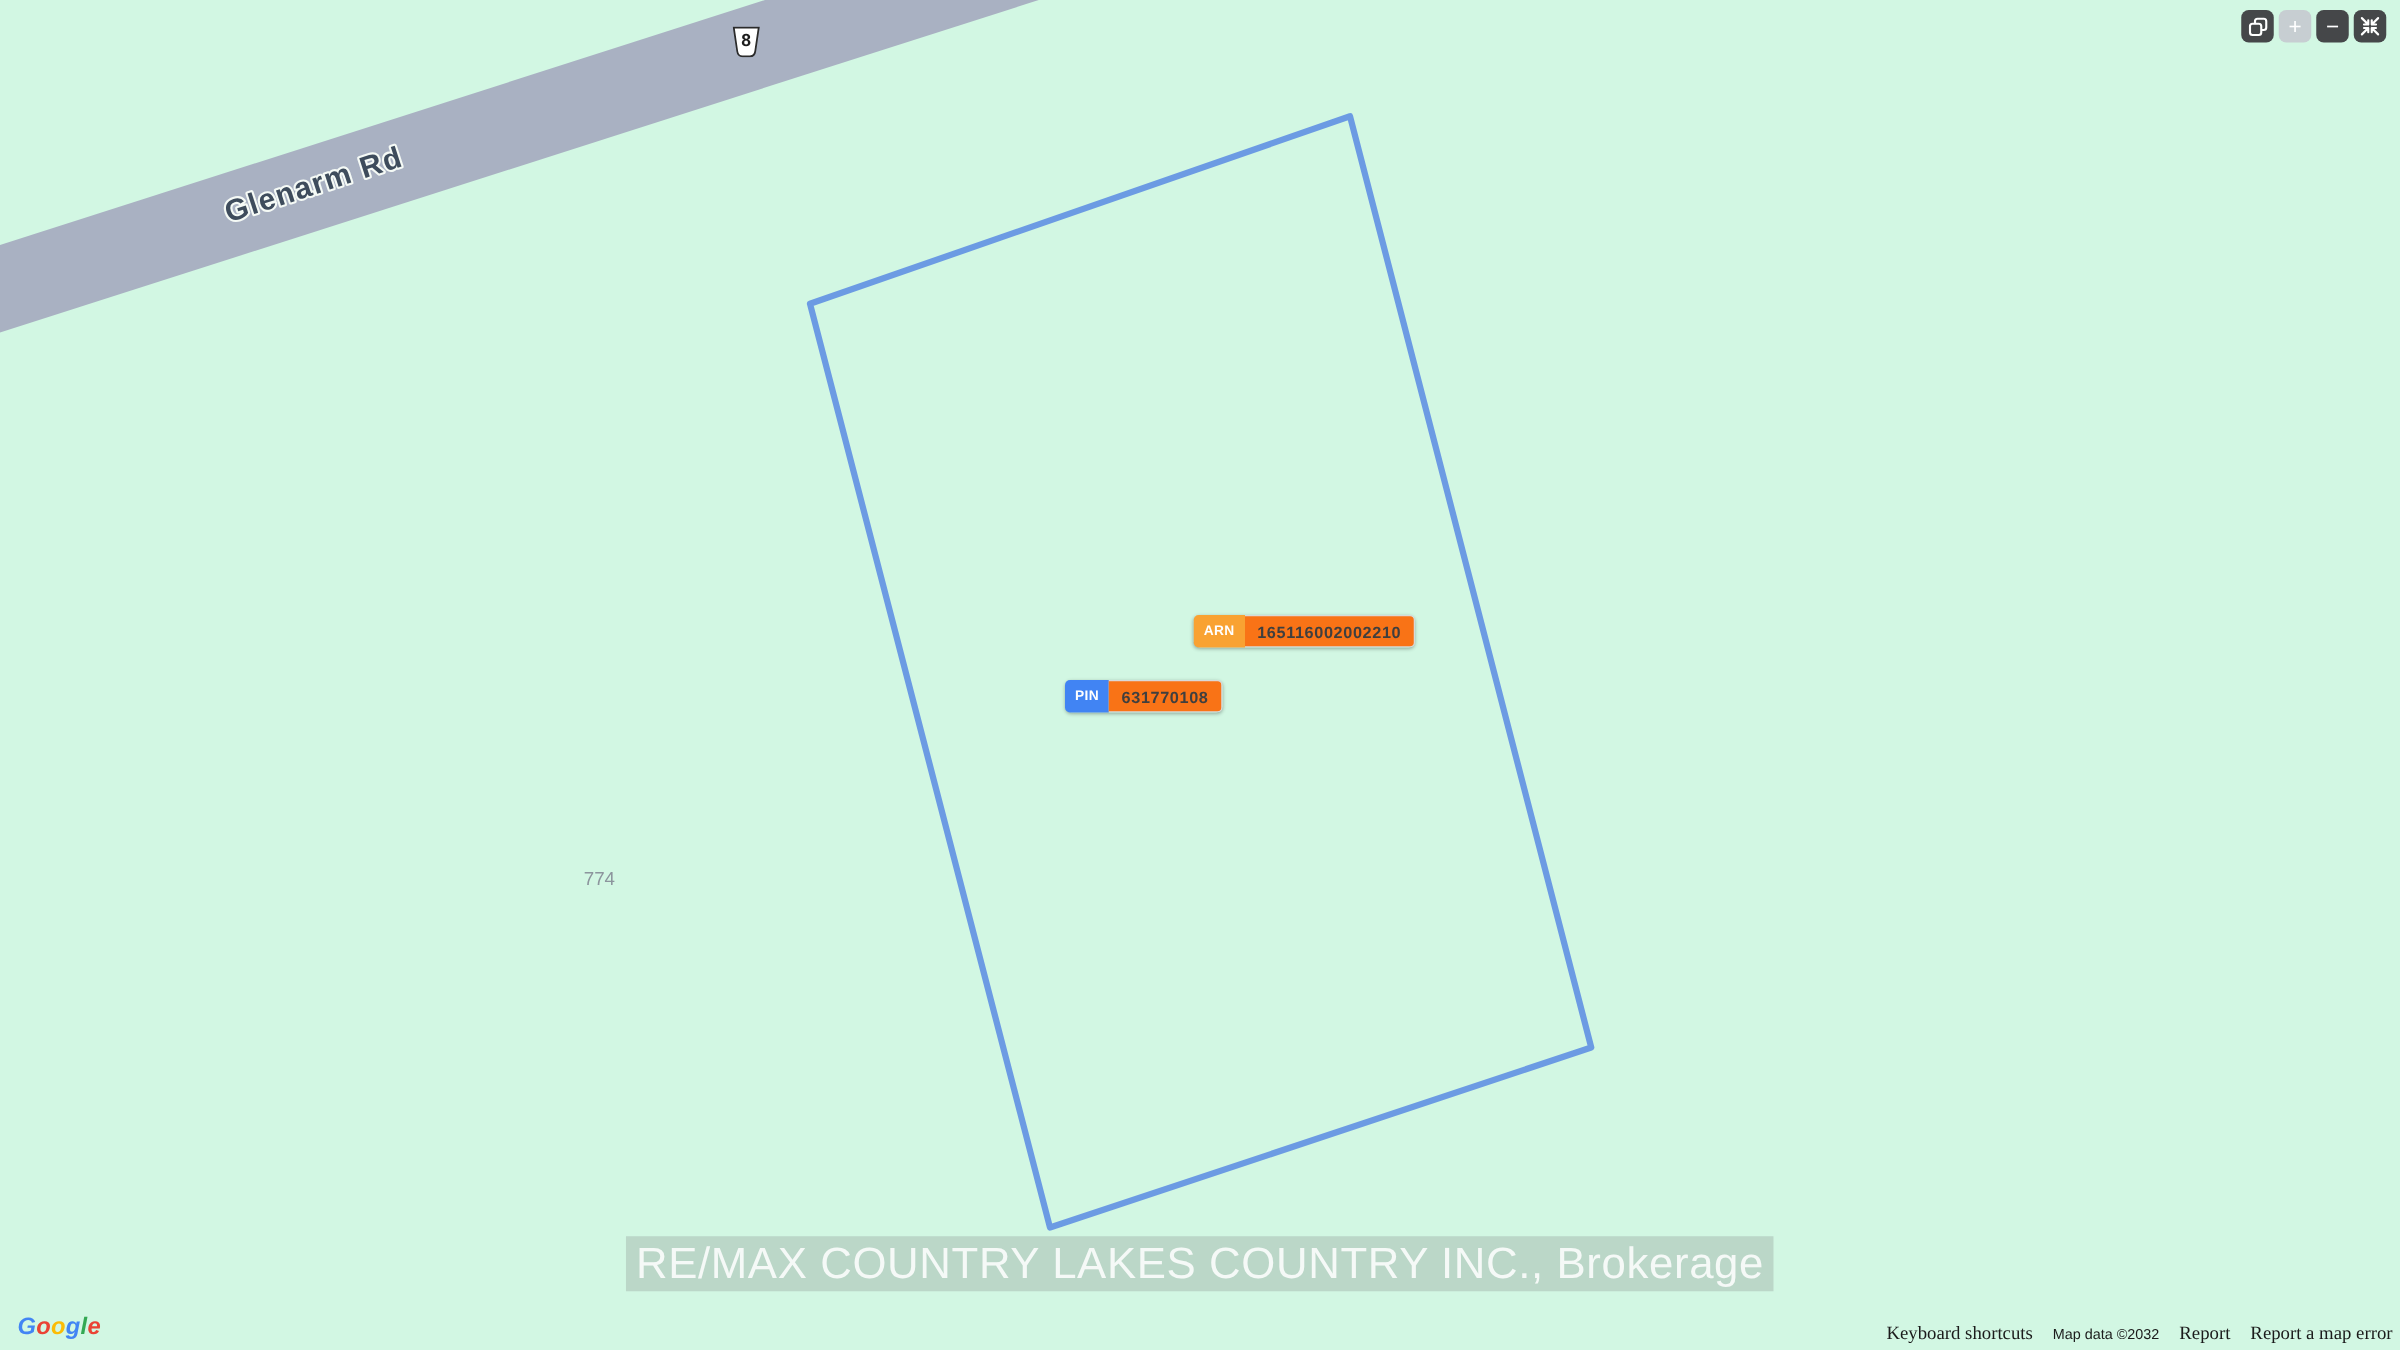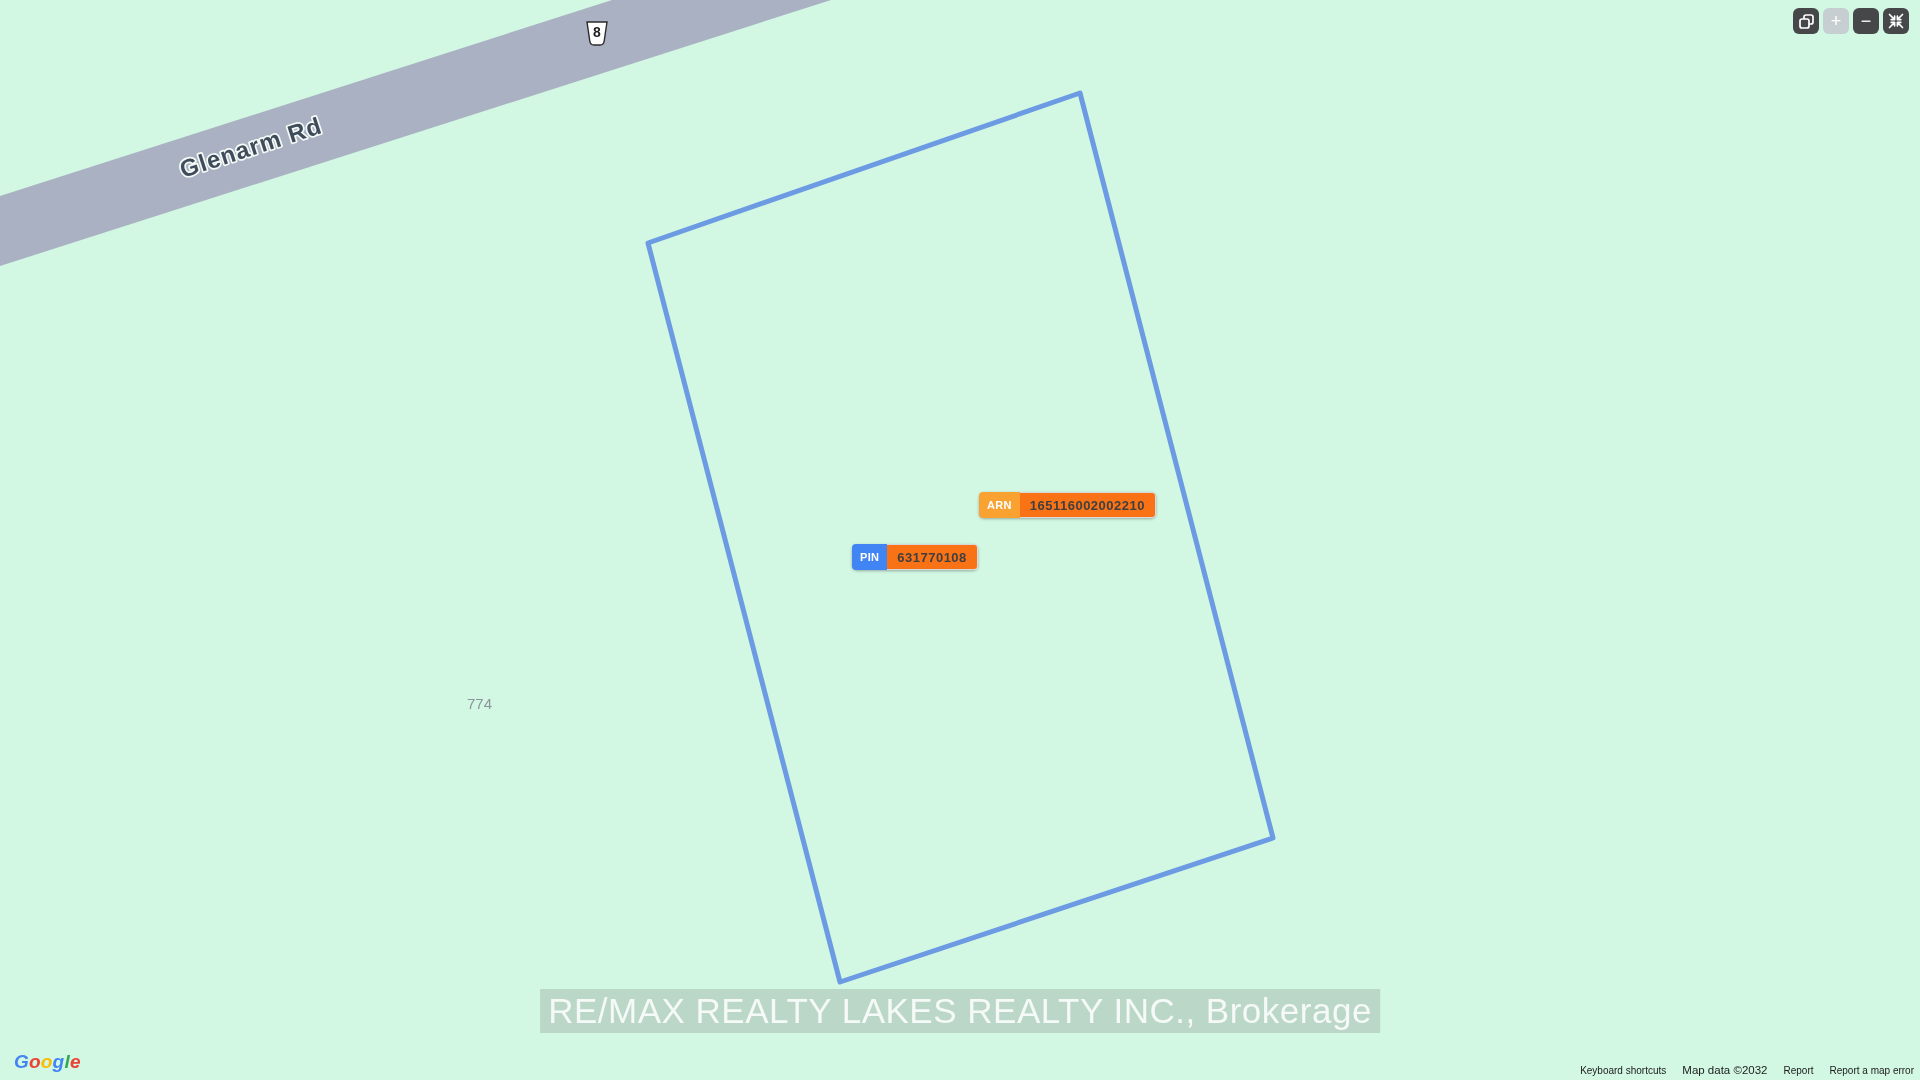--- a/index.html
+++ b/index.html
@@ -22,21 +22,21 @@
     font-size:14px;font-weight:bold;color:#1d1d1d;line-height:19px;
   }
   
   .tag{position:absolute;display:flex;height:26px;border-radius:5px;
        box-shadow:0 1px 3px rgba(0,0,0,0.3);}
   .tag-badge{display:flex;align-items:center;padding:0 8px;color:#fff;
        font-weight:bold;font-size:11px;border-radius:4px 0 0 4px;letter-spacing:0.3px;}
   .tag-value{display:flex;align-items:center;background:#f97316;padding:0 10px;
        font-size:13px;font-weight:bold;color:#3F3F3F;letter-spacing:0.5px;
        border:1px solid #D9D9D9;border-left:none;border-radius:0 4px 4px 0;}
-  .tag-arn{left:955px;top:492px;margin-left:24px;}
+  .tag-arn{left:955px;top:492px;}
   .tag-arn .tag-badge{background:#F9A232;}
   .tag-pin{left:852px;top:544px;justify-content:center;}
   .tag-pin .tag-badge{background:#4184F3;}
   .house-number{position:absolute;left:467px;top:695px;font-size:15px;color:#8C959D;}
   
   .watermark{
     position:absolute;top:989px;left:50%;transform:translateX(-50%);
     white-space:nowrap;font-size:35px;letter-spacing:0.5px;
     color:rgba(255,255,255,0.85);
     background:rgba(150,162,157,0.38);
@@ -48,22 +48,22 @@
         padding:0;display:flex;align-items:center;justify-content:center;
         color:#fff;cursor:pointer;}
   .ctrl.disabled{background:#C7CED2;}
   .ctrl .glyph{font-size:18px;line-height:18px;color:#fff;font-weight:400;}
   
   .google-logo{position:absolute;left:14px;bottom:7px;font-size:19px;
         font-weight:bold;letter-spacing:0.2px;cursor:pointer;font-style:italic;}
   .attribution-bar{position:absolute;right:6px;bottom:4px;display:flex;gap:16px;
         font-size:11.5px;color:#1B1B1B;align-items:center;}
   .attribution-bar a,.attribution-bar button{
-        font-size:10px;color:#1B1B1B;background:none;border:none;padding:0;
-        font-family:Liberation Sans, sans-serif;text-decoration:none;cursor:pointer;}
+        font-size:15px;color:#1B1B1B;background:none;border:none;padding:0;
+        font-family:Liberation Serif, serif;text-decoration:none;cursor:pointer;}
 </style>
 </head>
 <body>
 
 <svg class="map-svg" width="1920" height="1080" viewBox="0 0 1920 1080">
   <polygon fill="#A9B1C2" points="0,196 612,0 831,0 0,266"></polygon>
   <text class="road-name" x="183" y="178" transform="rotate(-18 183 178)" fill="#3E4C5C">Glenarm Rd</text>
   <polygon fill="none" stroke="#6C9BE3" stroke-width="5" stroke-linejoin="round" stroke-linecap="round" points="1080,93 648,243 840,982 1273,838"></polygon>
 </svg>
 
@@ -79,21 +79,21 @@
   <span class="tag-value">165116002002210</span>
 </div>
 
 <div class="tag tag-pin">
   <span class="tag-badge">PIN</span>
   <span class="tag-value">631770108</span>
 </div>
 
 <div class="house-number">774</div>
 
-<div class="watermark">RE/MAX REALTY LAKES REALTY INC., Brokerage</div>
+<div class="watermark">RE/MAX COUNTRY LAKES COUNTRY INC., Brokerage</div>
 
 <div class="map-controls">
   <button class="ctrl">
     <svg width="17" height="17" viewBox="0 0 17 17">
       <rect x="6" y="2" width="9" height="9" rx="2" fill="none" stroke="#FFFFFF" stroke-width="1.7"></rect>
       <rect x="2" y="6" width="9" height="9" rx="2" fill="#454749" stroke="#FFFFFF" stroke-width="1.7"></rect>
     </svg>
   </button>
   <button class="ctrl disabled">
     <span class="glyph">+</span>

